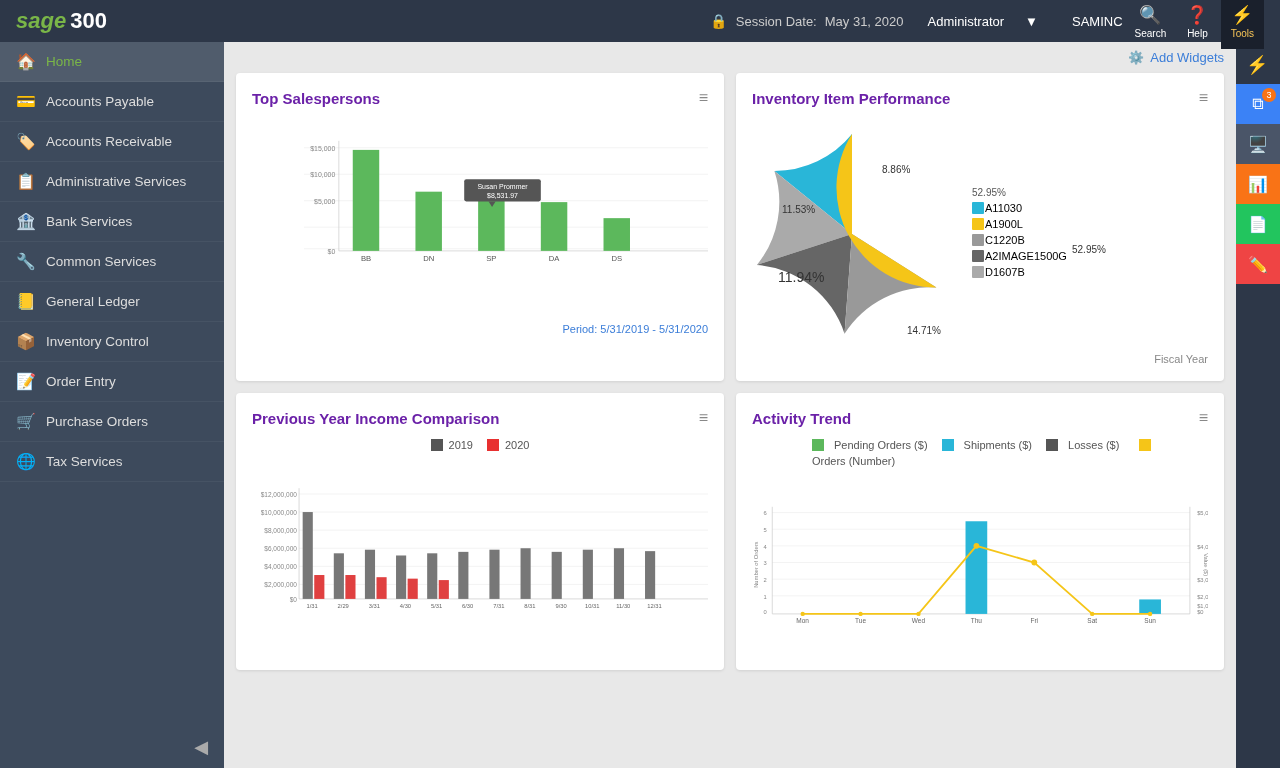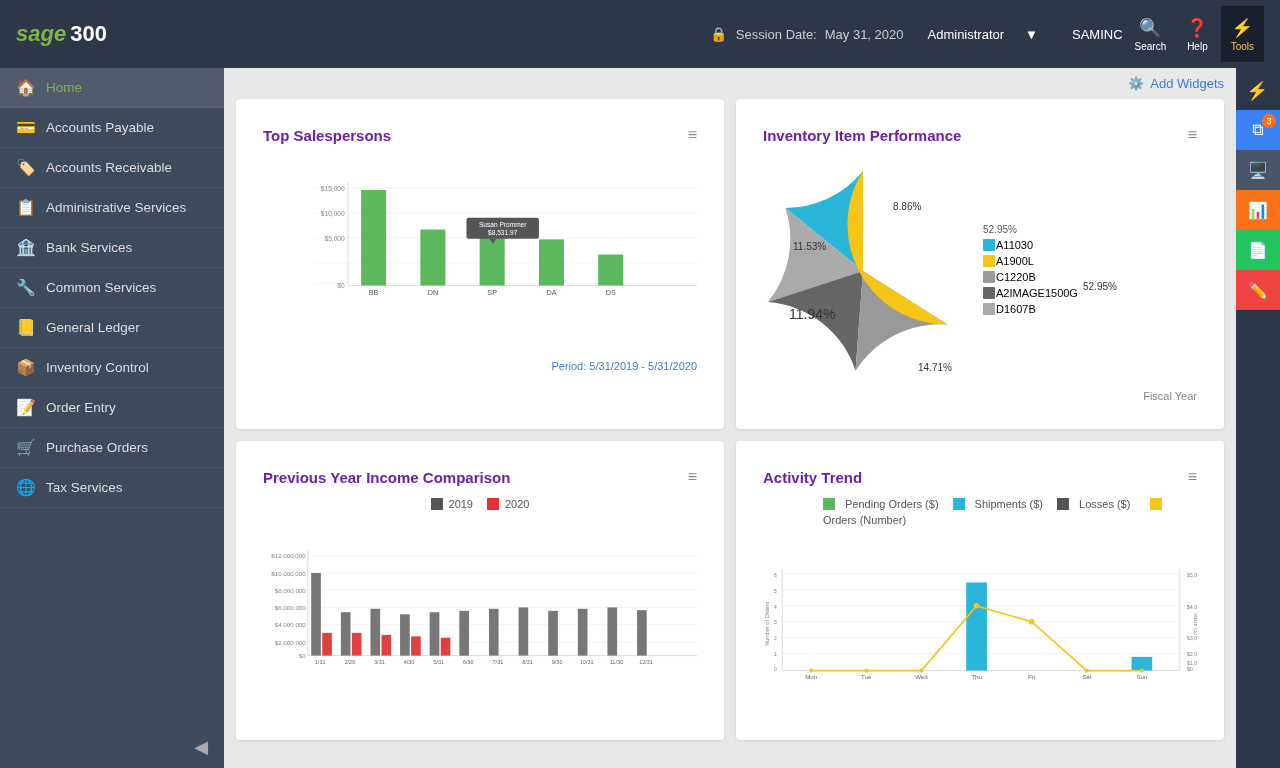--- a/index.html
+++ b/index.html
@@ -1,21 +1,21 @@
 <!DOCTYPE html>
 <html><head>
   <meta charset="utf-8">
   <style>
     * { margin: 0; padding: 0; box-sizing: border-box; }
     body { font-family: Arial, sans-serif; background: #e8e8e8; display: flex; flex-direction: column; height: 768px; overflow: hidden; }
 
     
     .top-header {
       background: #2d3748;
-      height: 68px;
+      height: 42px;
       display: flex;
       align-items: center;
       padding: 0 16px;
       flex-shrink: 0;
       position: relative;
       z-index: 10;
     }
     .logo {
       display: flex;
       align-items: center;
@@ -200,21 +200,21 @@
       border: none;
     }
     .widgets-grid {
       display: grid;
       grid-template-columns: 1fr 1fr;
       gap: 12px;
     }
     .widget-card {
       background: white;
       border-radius: 4px;
-      padding: 27px;
+      padding: 16px;
       box-shadow: 0 1px 3px rgba(0,0,0,0.1);
     }
     .widget-header {
       display: flex;
       justify-content: space-between;
       align-items: center;
       margin-bottom: 12px;
     }
     .widget-title {
       color: #6b21a8;

